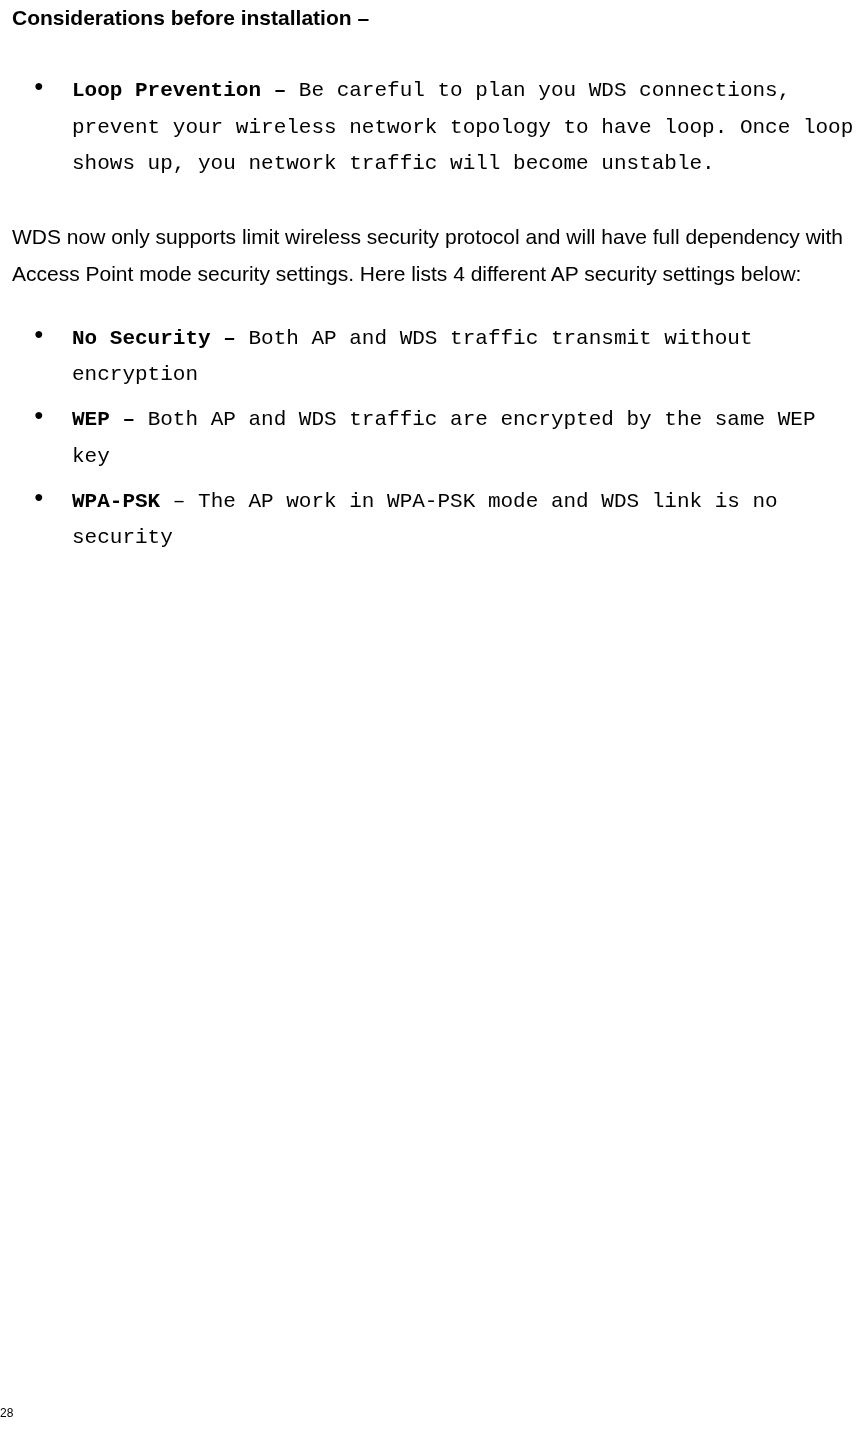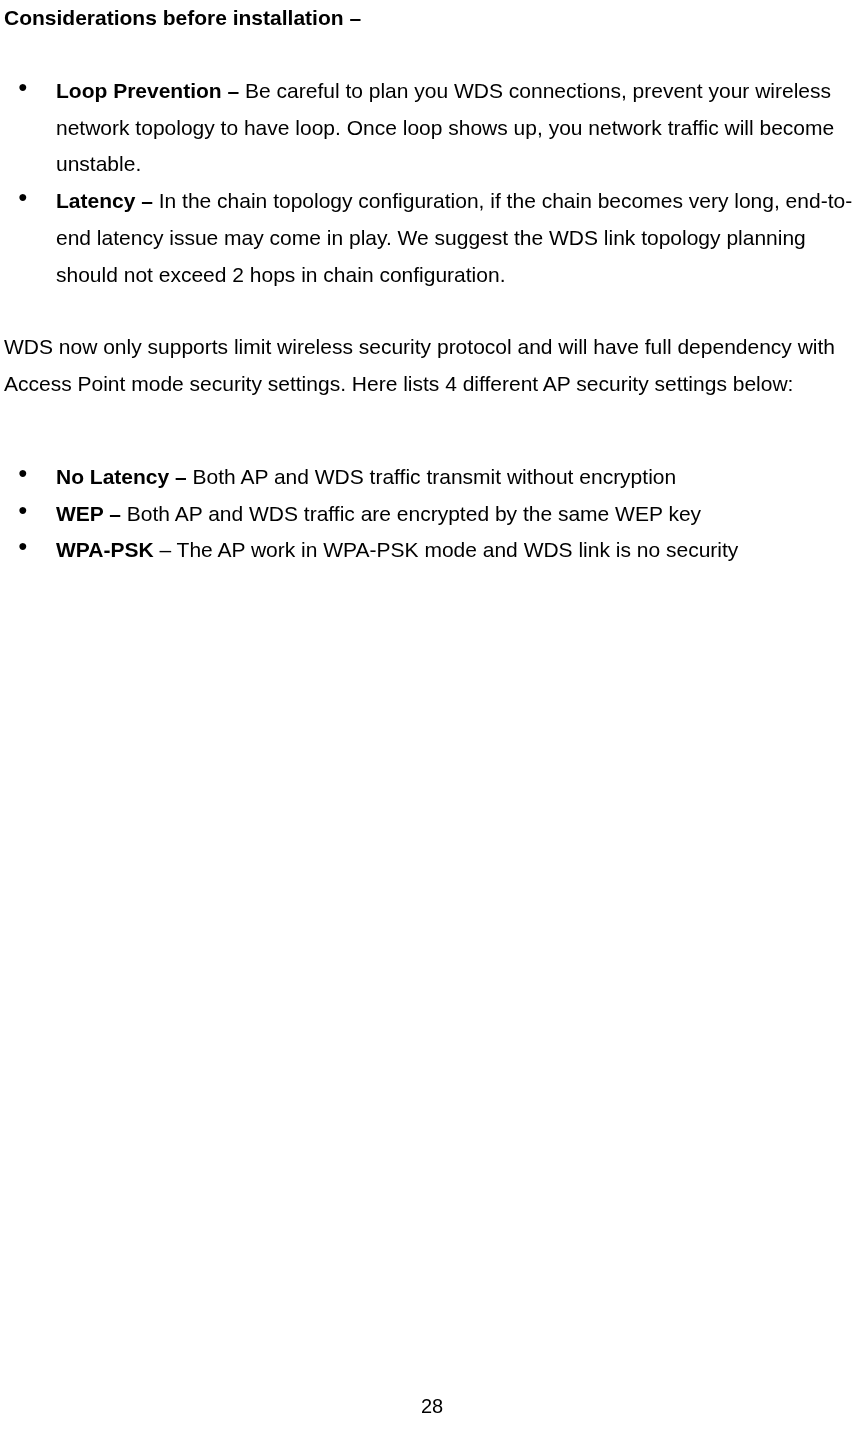--- a/index.html
+++ b/index.html
@@ -9,81 +9,78 @@
   }
   .page {
     width: 864px;
     height: 1442px;
     position: relative;
     font-family: Verdana, Geneva, sans-serif;
     font-size: 21px;
     line-height: 1.75;
     color: #000;
     box-sizing: border-box;
-    padding-left: 4px;
+    padding-left: 12px;
     padding-right: 0px;
   }
   .head {
     font-weight: bold;
     margin-bottom: 36px;
   }
   ul.bul {
     list-style: none;
     margin: 0 0 36px 0;
     padding: 0;
   }
   ul.bul > li {
     position: relative;
     padding-left: 52px;
-    margin: 0;
+    margin: 8px;
+    font-family: Liberation Mono, monospace;
   }
   ul.bul > li::before {
     content: "●";
     position: absolute;
     left: 14px;
     top: 0;
     font-size: 16px;
     line-height: 1.75em;
   }
   .bl { font-weight: bold; }
   .para {
-    margin-bottom: 56px;
+    margin-bottom: 28px;
   }
   .pagenum {
     position: absolute;
     bottom: 18px;
     left: 0;
     width: 100%;
-    text-align: center;
-    font-size: 20px;
+    font-size: 12px;
     font-family: Verdana, Geneva, sans-serif;
   }
 </style>
 </head>
 <body>
 
 <div class="page">
 
   <div class="head">Considerations before installation –</div>
 
   <ul class="bul">
     <li>
       <span class="bl">Loop Prevention – </span><span>Be careful to plan you WDS connections, prevent your wireless network topology to have loop. Once loop shows up, you network traffic will become unstable.</span>
     </li>
-    <li>
-      <span class="bl">Latency – </span><span>In the chain topology configuration, if the chain becomes very long, end-to-end latency issue may come in play. We suggest the WDS link topology planning should not exceed 2 hops in chain configuration.</span>
-    </li>
   </ul>
 
 
   <div class="para">WDS now only supports limit wireless security protocol and will have full dependency with Access Point mode security settings. Here lists 4 different AP security settings below:</div>
 
   <ul class="bul">
     <li>
-      <span class="bl">No Latency – </span><span>Both AP and WDS traffic transmit without encryption</span>
+      <span class="bl">No Security – </span><span>Both AP and WDS traffic transmit without encryption</span>
     </li>
     <li>
       <span class="bl">WEP – </span><span>Both AP and WDS traffic are encrypted by the same WEP key</span>
     </li>
     <li>
       <span class="bl">WPA-PSK </span><span>– The AP work in WPA-PSK mode and WDS link is no security</span>
     </li>
   </ul>
 
   <div class="pagenum">28</div>

